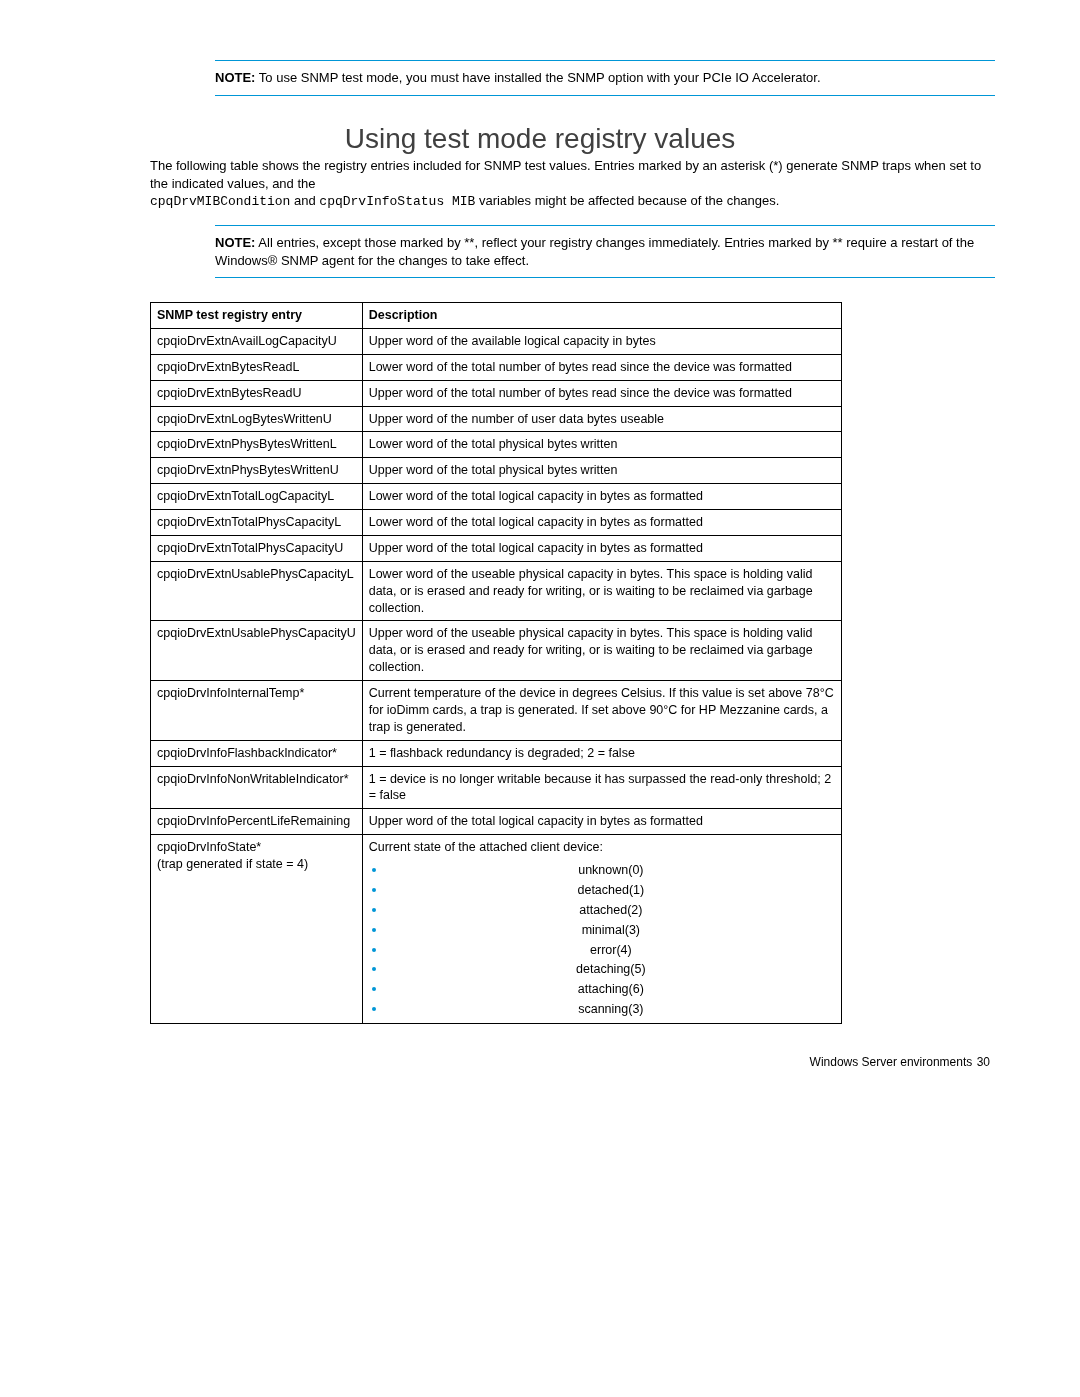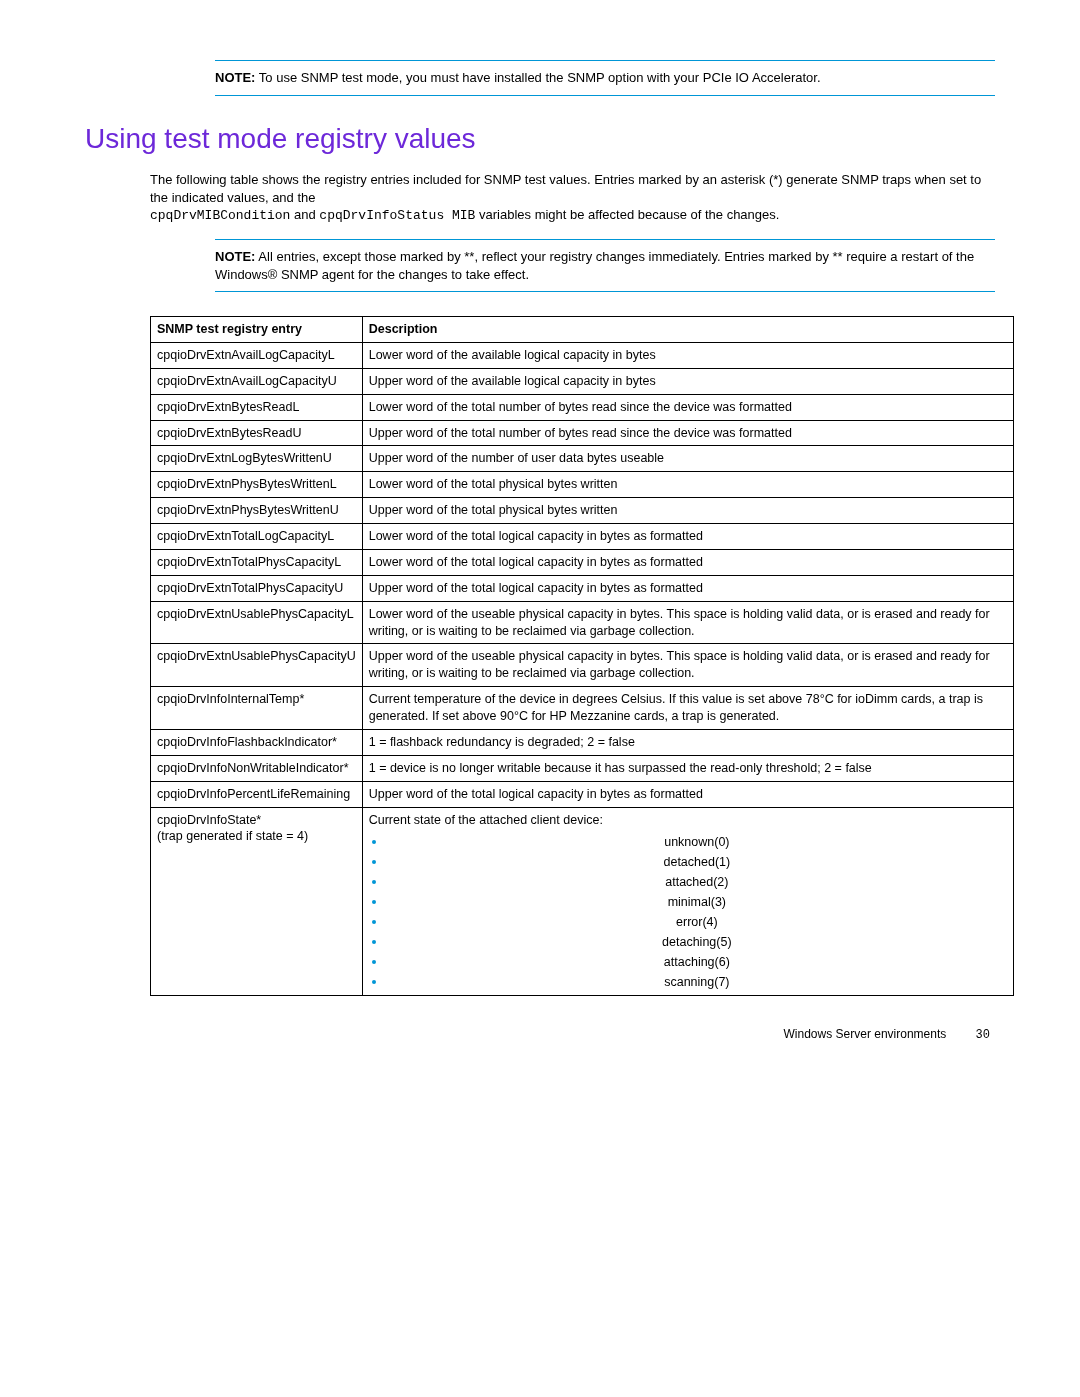--- a/index.html
+++ b/index.html
@@ -19,33 +19,34 @@
     margin-bottom: 24px;
   }
   .note-block .note-label {
     font-weight: bold;
     margin-top: 48px;
   }
   h1.section-title {
     font-family: Arial, Helvetica, sans-serif;
     font-weight: normal;
     font-size: 28px;
-    color: #6d28d9;
-    margin: 10px 0 14px 0;
+    color: #404040;
+    margin: 10px 0 0 0;
+    text-align: center;
   }
   .intro {
     margin-left: 65px;
     margin-bottom: 14px;
   }
   .intro .mono {
     font-family: "Courier New", Courier, monospace;
   }
   table.registry-table {
     border-collapse: collapse;
-    width: 864px;
+    width: 692px;
     margin-left: 65px;
     font-size: 12.5px;
   }
   table.registry-table th,
   table.registry-table td {
     border: 1px solid #000;
     padding: 4px 6px;
     vertical-align: top;
     text-align: left;
   }
@@ -67,22 +68,21 @@
     color: #0096d6;
     font-size: 14px;
   }
   .page-footer {
     text-align: right;
     font-size: 12px;
     margin-top: 30px;
     padding-right: 5px;
   }
   .page-footer .pnum {
-    margin-left: 26px;
-    font-family: Liberation Mono, monospace;
+    margin-left: 1px;
   }
 </style>
 </head>
 <body>
 
 <div class="note-block">
   <span class="note-label">NOTE:</span>
   <span>To use SNMP test mode, you must have installed the SNMP option with your PCIe IO Accelerator.</span>
 </div>
 
@@ -100,24 +100,20 @@
 
 <table class="registry-table">
   <thead>
     <tr>
       <th class="col-entry">SNMP test registry entry</th>
       <th>Description</th>
     </tr>
   </thead>
   <tbody id="table-body">
 
-  <tr>
-        <td>cpqioDrvExtnAvailLogCapacityL</td>
-        <td>Lower word of the available logical capacity in bytes</td>
-      </tr>
       <tr>
         <td>cpqioDrvExtnAvailLogCapacityU</td>
         <td>Upper word of the available logical capacity in bytes</td>
       </tr>
       <tr>
         <td>cpqioDrvExtnBytesReadL</td>
         <td>Lower word of the total number of bytes read since the device was formatted</td>
       </tr>
       <tr>
         <td>cpqioDrvExtnBytesReadU</td>
@@ -179,21 +175,21 @@
         <td>
           <div>Current state of the attached client device:</div>
           <ul class="state-list">
             <li>unknown(0)</li>
             <li>detached(1)</li>
             <li>attached(2)</li>
             <li>minimal(3)</li>
             <li>error(4)</li>
             <li>detaching(5)</li>
             <li>attaching(6)</li>
-            <li>scanning(7)</li>
+            <li>scanning(3)</li>
           </ul>
         </td>
       </tr>
     </tbody>
 </table>
 
 <div class="page-footer">
   <span>Windows Server environments</span>
   <span class="pnum">30</span>
 </div>

